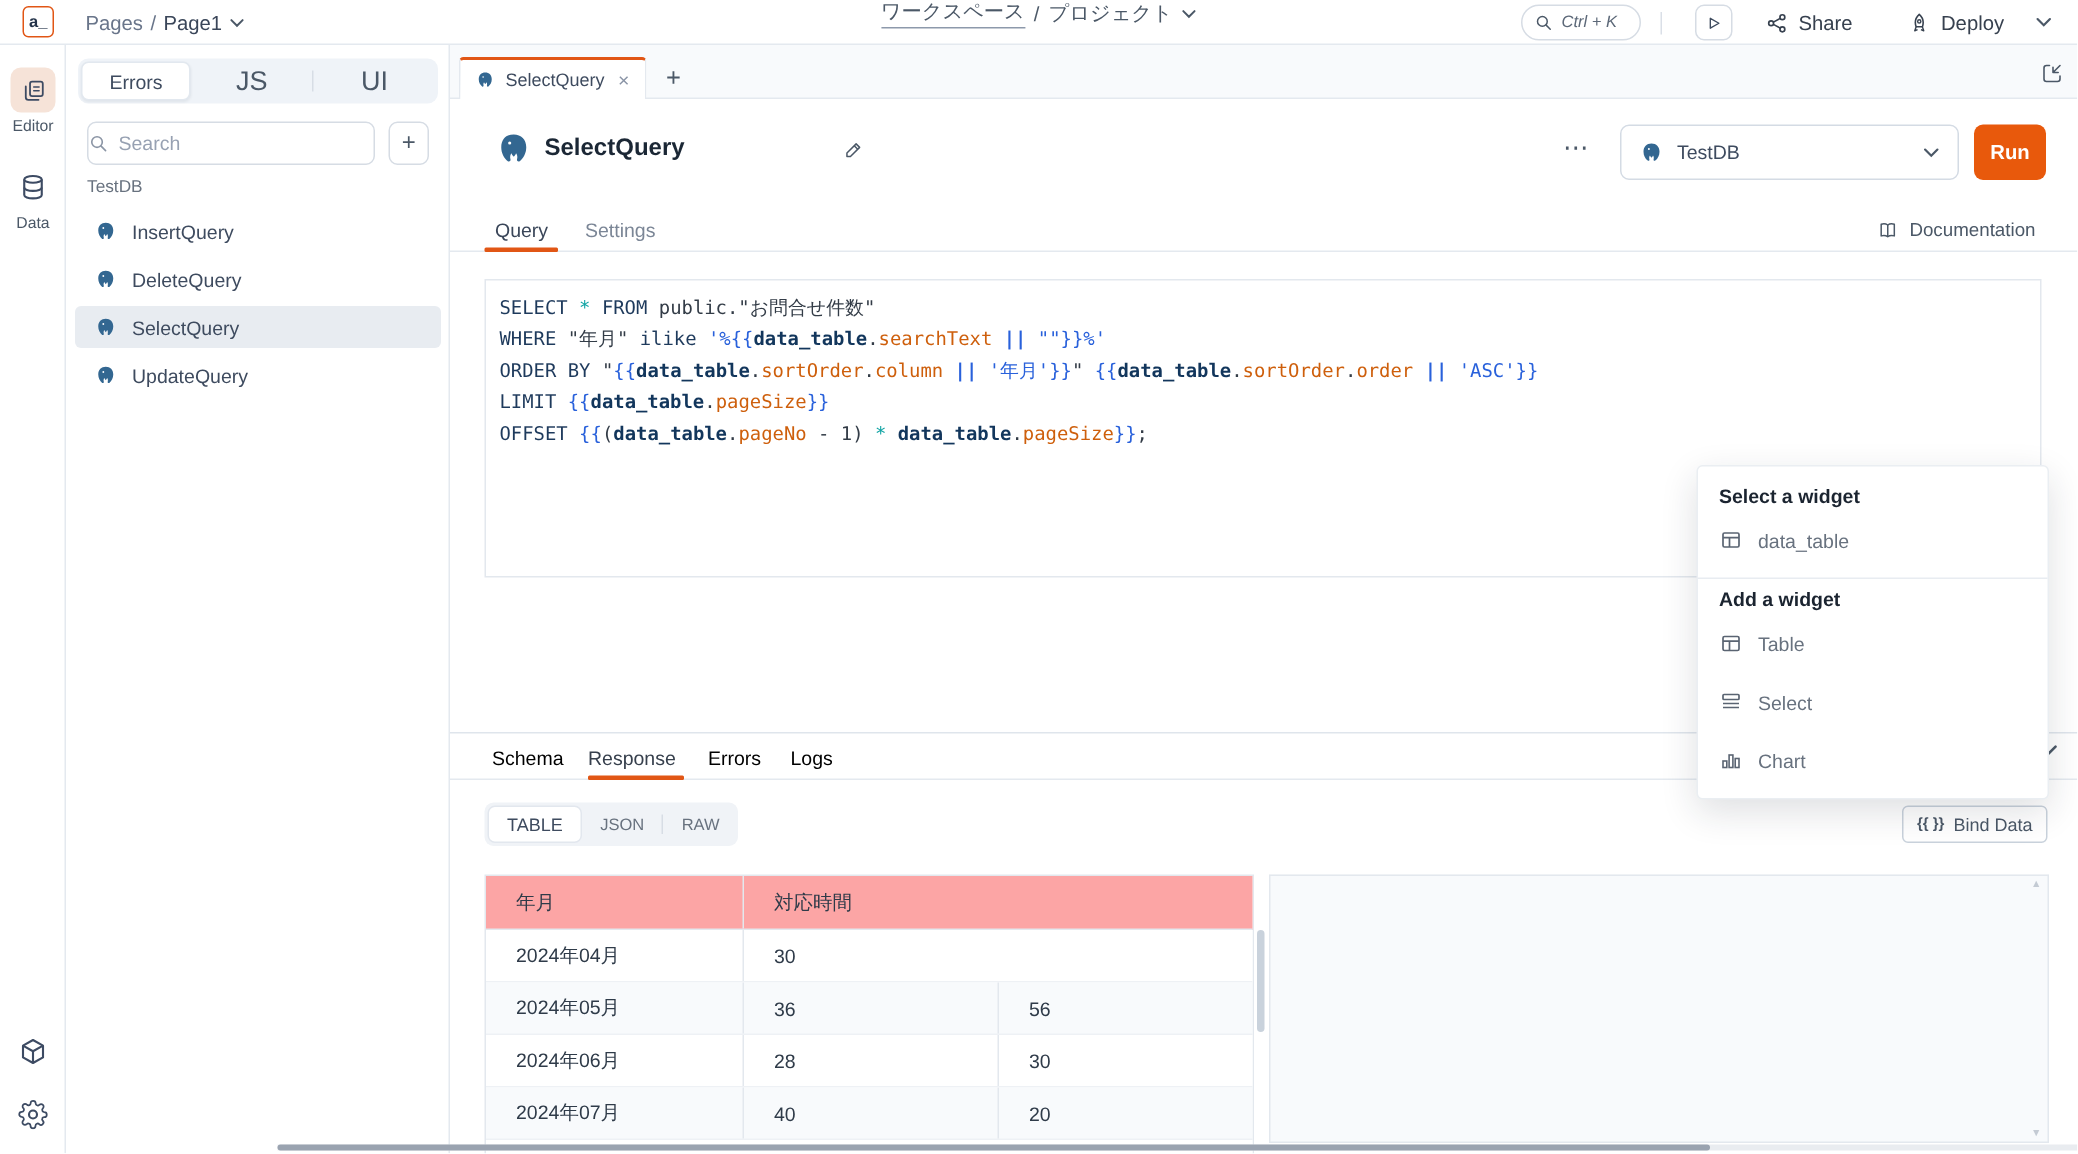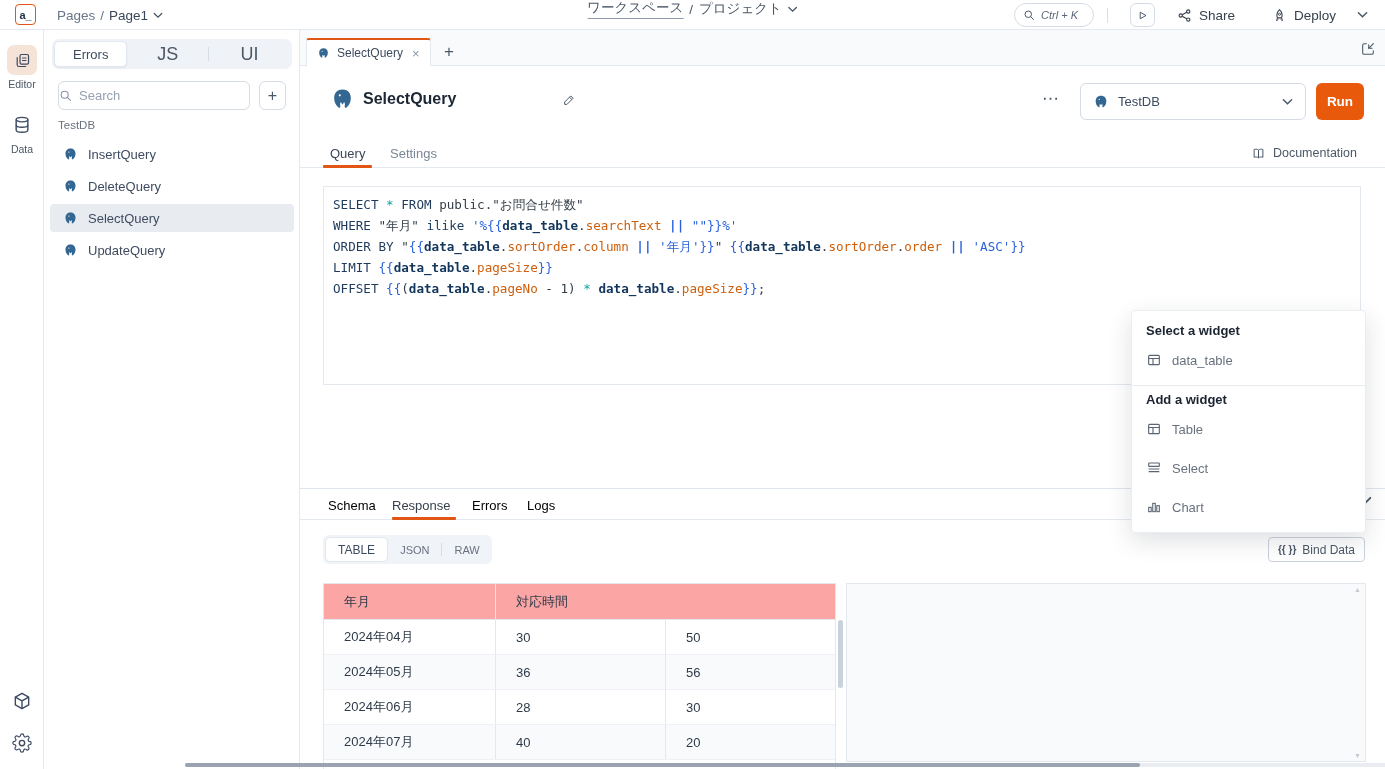--- a/index.html
+++ b/index.html
@@ -398,21 +398,20 @@
 
     <div class="rtable">
       <div class="thead" id="table-head">
           <div class="th">年月</div>
           <div class="th">対応時間</div>
         </div>
       <div id="table-body">
           <div class="tr">
             <div class="td">2024年04月</div>
             <div class="td">30</div>
-            <div class="td">50</div>
           </div>
           <div class="tr alt">
             <div class="td">2024年05月</div>
             <div class="td">36</div>
             <div class="td">56</div>
           </div>
           <div class="tr">
             <div class="td">2024年06月</div>
             <div class="td">28</div>
             <div class="td">30</div>

